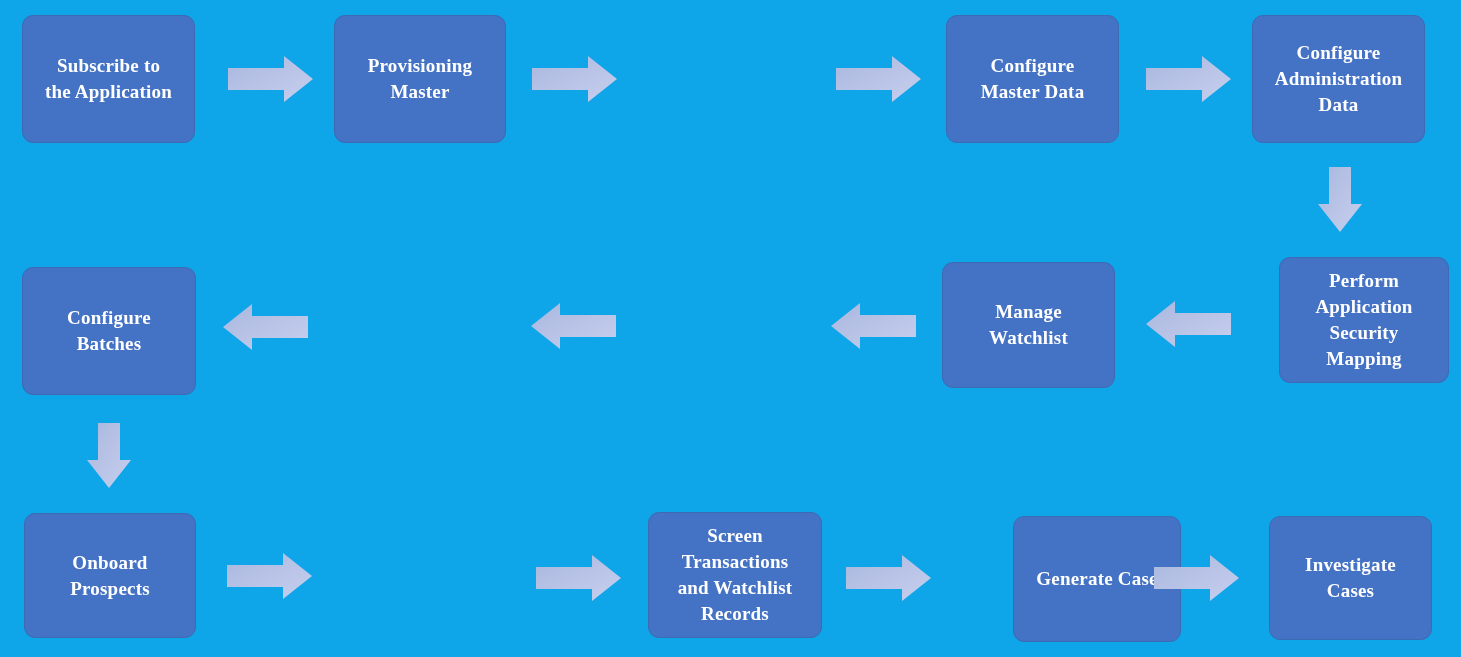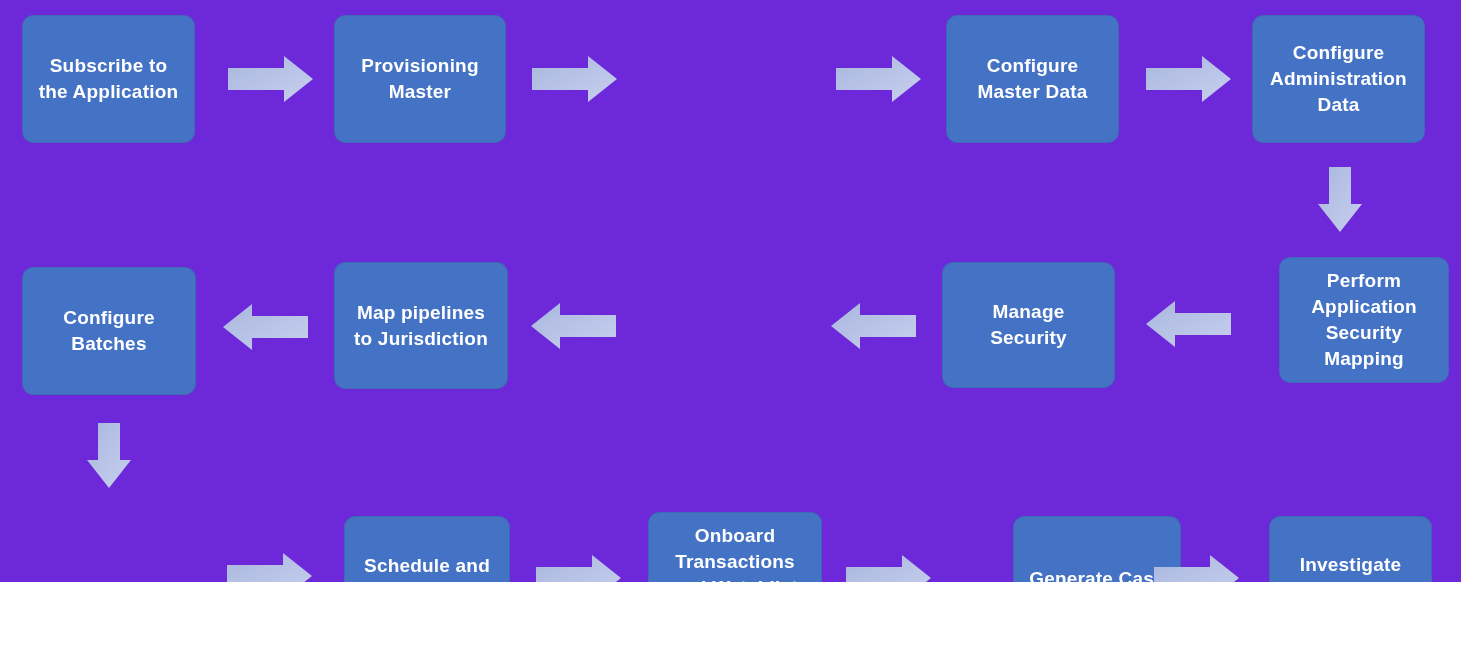--- a/index.html
+++ b/index.html
@@ -4,23 +4,24 @@
 <style>
   html, body {
     margin: 0;
     padding: 0;
     background: #ffffff;
     font-family: "Liberation Sans", sans-serif;
   }
   .canvas {
     position: relative;
     width: 1461px;
-    height: 582px;
-    background: #6d28d9;
+    height: 657px;
+    background: #0ea5e9;
     overflow: hidden;
+    font-family: Liberation Serif, serif;
   }
   .node {
     position: absolute;
     background: #4472C4;
     border: 1px solid #3E69B3;
     border-radius: 11px;
     box-sizing: border-box;
     display: flex;
     align-items: center;
     justify-content: center;
@@ -114,78 +115,74 @@
   </div>
 
   <div class="arrow" style="left:1145px;top:300px">
     <svg width="86" height="48" viewBox="0 0 86 48">
       <polygon points="86,13 30,13 30,1 1,24 30,47 30,35 86,35" fill="url(#agrad)"></polygon>
     </svg>
   </div>
 
   <div class="node" style="left:942px;top:262px;width:173px;height:126px">
     <span class="node-label">Manage
-Security</span>
+Watchlist</span>
   </div>
 
   <div class="arrow" style="left:830px;top:302px">
     <svg width="86" height="48" viewBox="0 0 86 48">
       <polygon points="86,13 30,13 30,1 1,24 30,47 30,35 86,35" fill="url(#agrad)"></polygon>
     </svg>
   </div>
 
 
   <div class="arrow" style="left:530px;top:302px">
     <svg width="86" height="48" viewBox="0 0 86 48">
       <polygon points="86,13 30,13 30,1 1,24 30,47 30,35 86,35" fill="url(#agrad)"></polygon>
     </svg>
   </div>
 
-  <div class="node" style="left:334px;top:262px;width:174px;height:127px">
-    <span class="node-label">Map pipelines
-to Jurisdiction</span>
-  </div>
 
   <div class="arrow" style="left:222px;top:303px">
     <svg width="86" height="48" viewBox="0 0 86 48">
       <polygon points="86,13 30,13 30,1 1,24 30,47 30,35 86,35" fill="url(#agrad)"></polygon>
     </svg>
   </div>
 
   <div class="node" style="left:22px;top:267px;width:174px;height:128px">
     <span class="node-label">Configure
 Batches</span>
   </div>
 
   <div class="arrow" style="left:86px;top:423px">
     <svg width="46" height="66" viewBox="0 0 46 66">
       <polygon points="12,0 34,0 34,37 45,37 23,65 1,37 12,37" fill="url(#agrad)"></polygon>
     </svg>
   </div>
 
+  <div class="node" style="left:24px;top:513px;width:172px;height:125px">
+    <span class="node-label">Onboard
+Prospects</span>
+  </div>
 
   <div class="arrow" style="left:227px;top:552px">
     <svg width="86" height="48" viewBox="0 0 86 48">
       <polygon points="0,13 56,13 56,1 85,24 56,47 56,35 0,35" fill="url(#agrad)"></polygon>
     </svg>
   </div>
 
-  <div class="node" style="left:344px;top:516px;width:166px;height:125px">
-    <span class="node-label">Schedule and
-run batches</span>
-  </div>
 
   <div class="arrow" style="left:536px;top:554px">
     <svg width="86" height="48" viewBox="0 0 86 48">
       <polygon points="0,13 56,13 56,1 85,24 56,47 56,35 0,35" fill="url(#agrad)"></polygon>
     </svg>
   </div>
 
   <div class="node" style="left:648px;top:512px;width:174px;height:126px">
-    <span class="node-label">Onboard
+    <span class="node-label">Screen
 Transactions
 and Watchlist
 Records</span>
   </div>
 
   <div class="arrow" style="left:846px;top:554px">
     <svg width="86" height="48" viewBox="0 0 86 48">
       <polygon points="0,13 56,13 56,1 85,24 56,47 56,35 0,35" fill="url(#agrad)"></polygon>
     </svg>
   </div>
@@ -195,16 +192,16 @@
   </div>
 
   <div class="arrow" style="left:1154px;top:554px">
     <svg width="86" height="48" viewBox="0 0 86 48">
       <polygon points="0,13 56,13 56,1 85,24 56,47 56,35 0,35" fill="url(#agrad)"></polygon>
     </svg>
   </div>
 
   <div class="node" style="left:1269px;top:516px;width:163px;height:124px">
     <span class="node-label">Investigate
-Users</span>
+Cases</span>
   </div>
 
 </div>
 
 </body></html>

